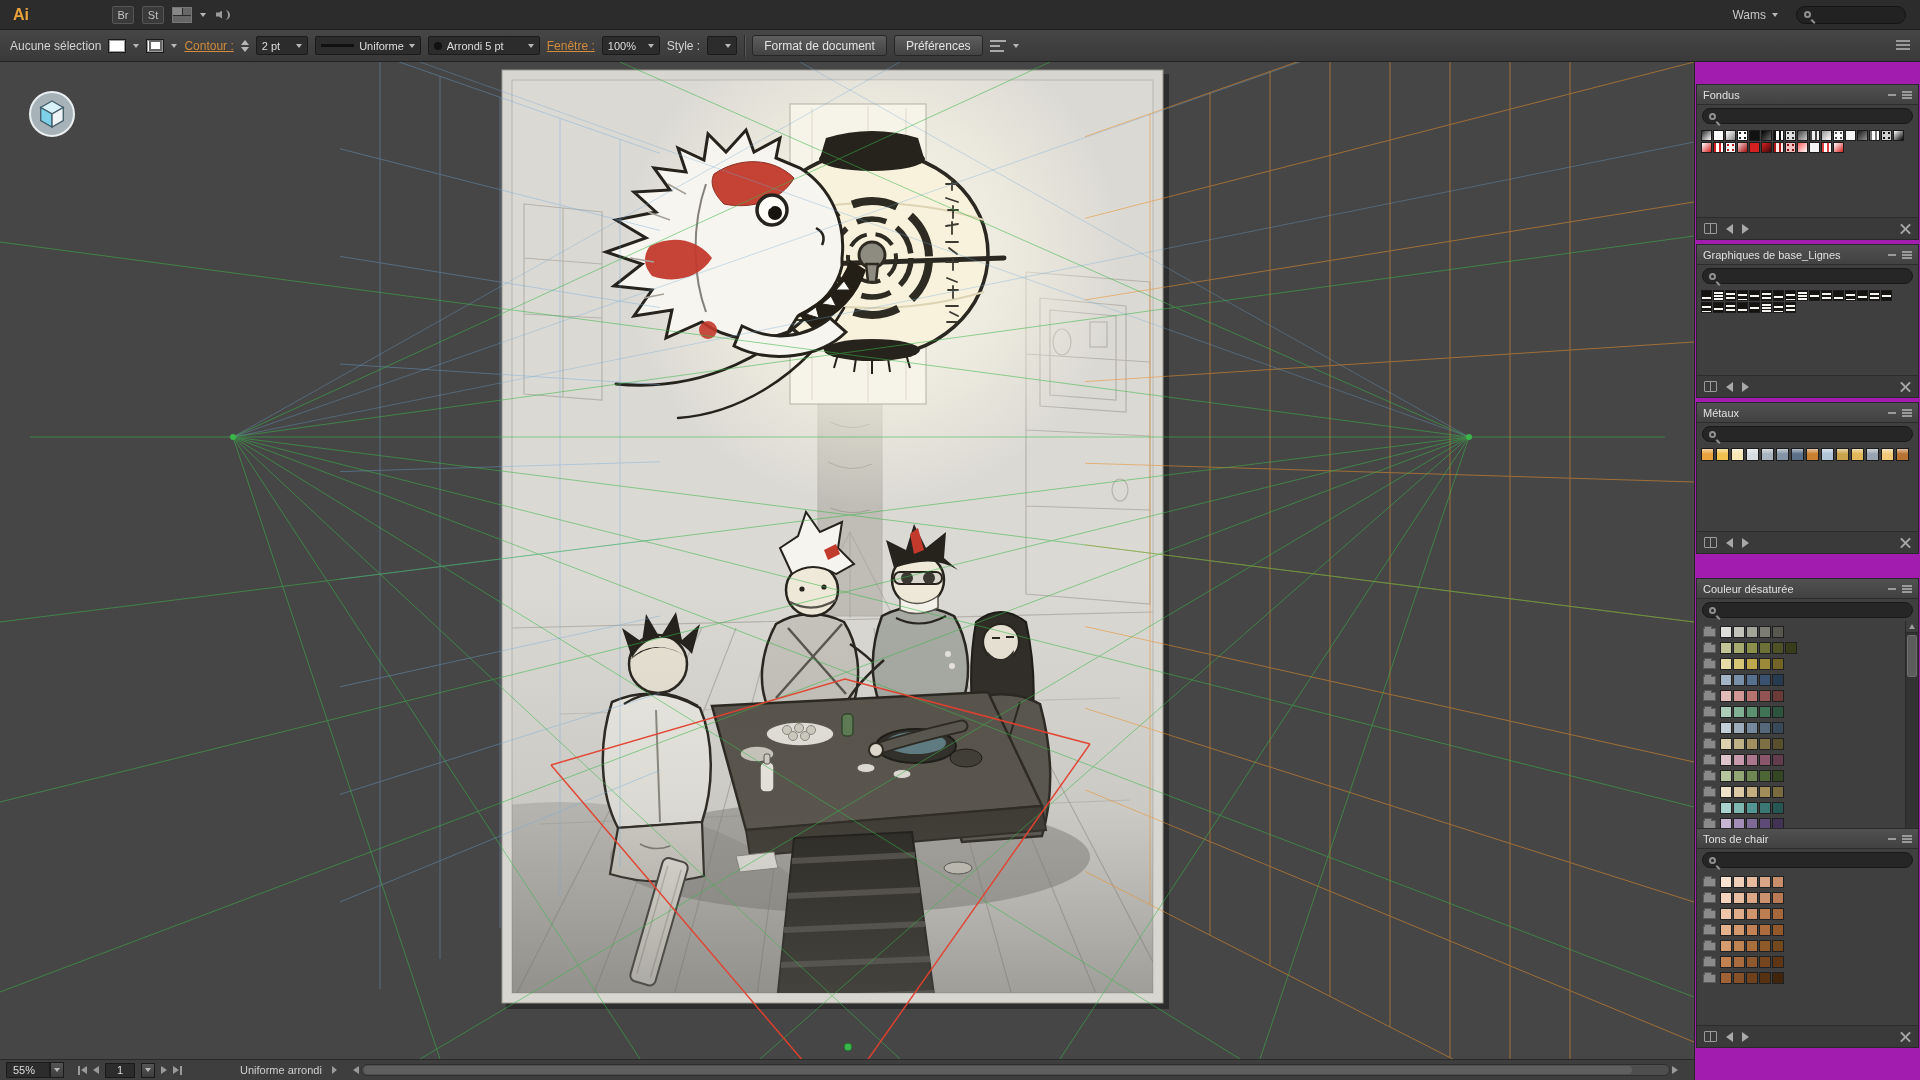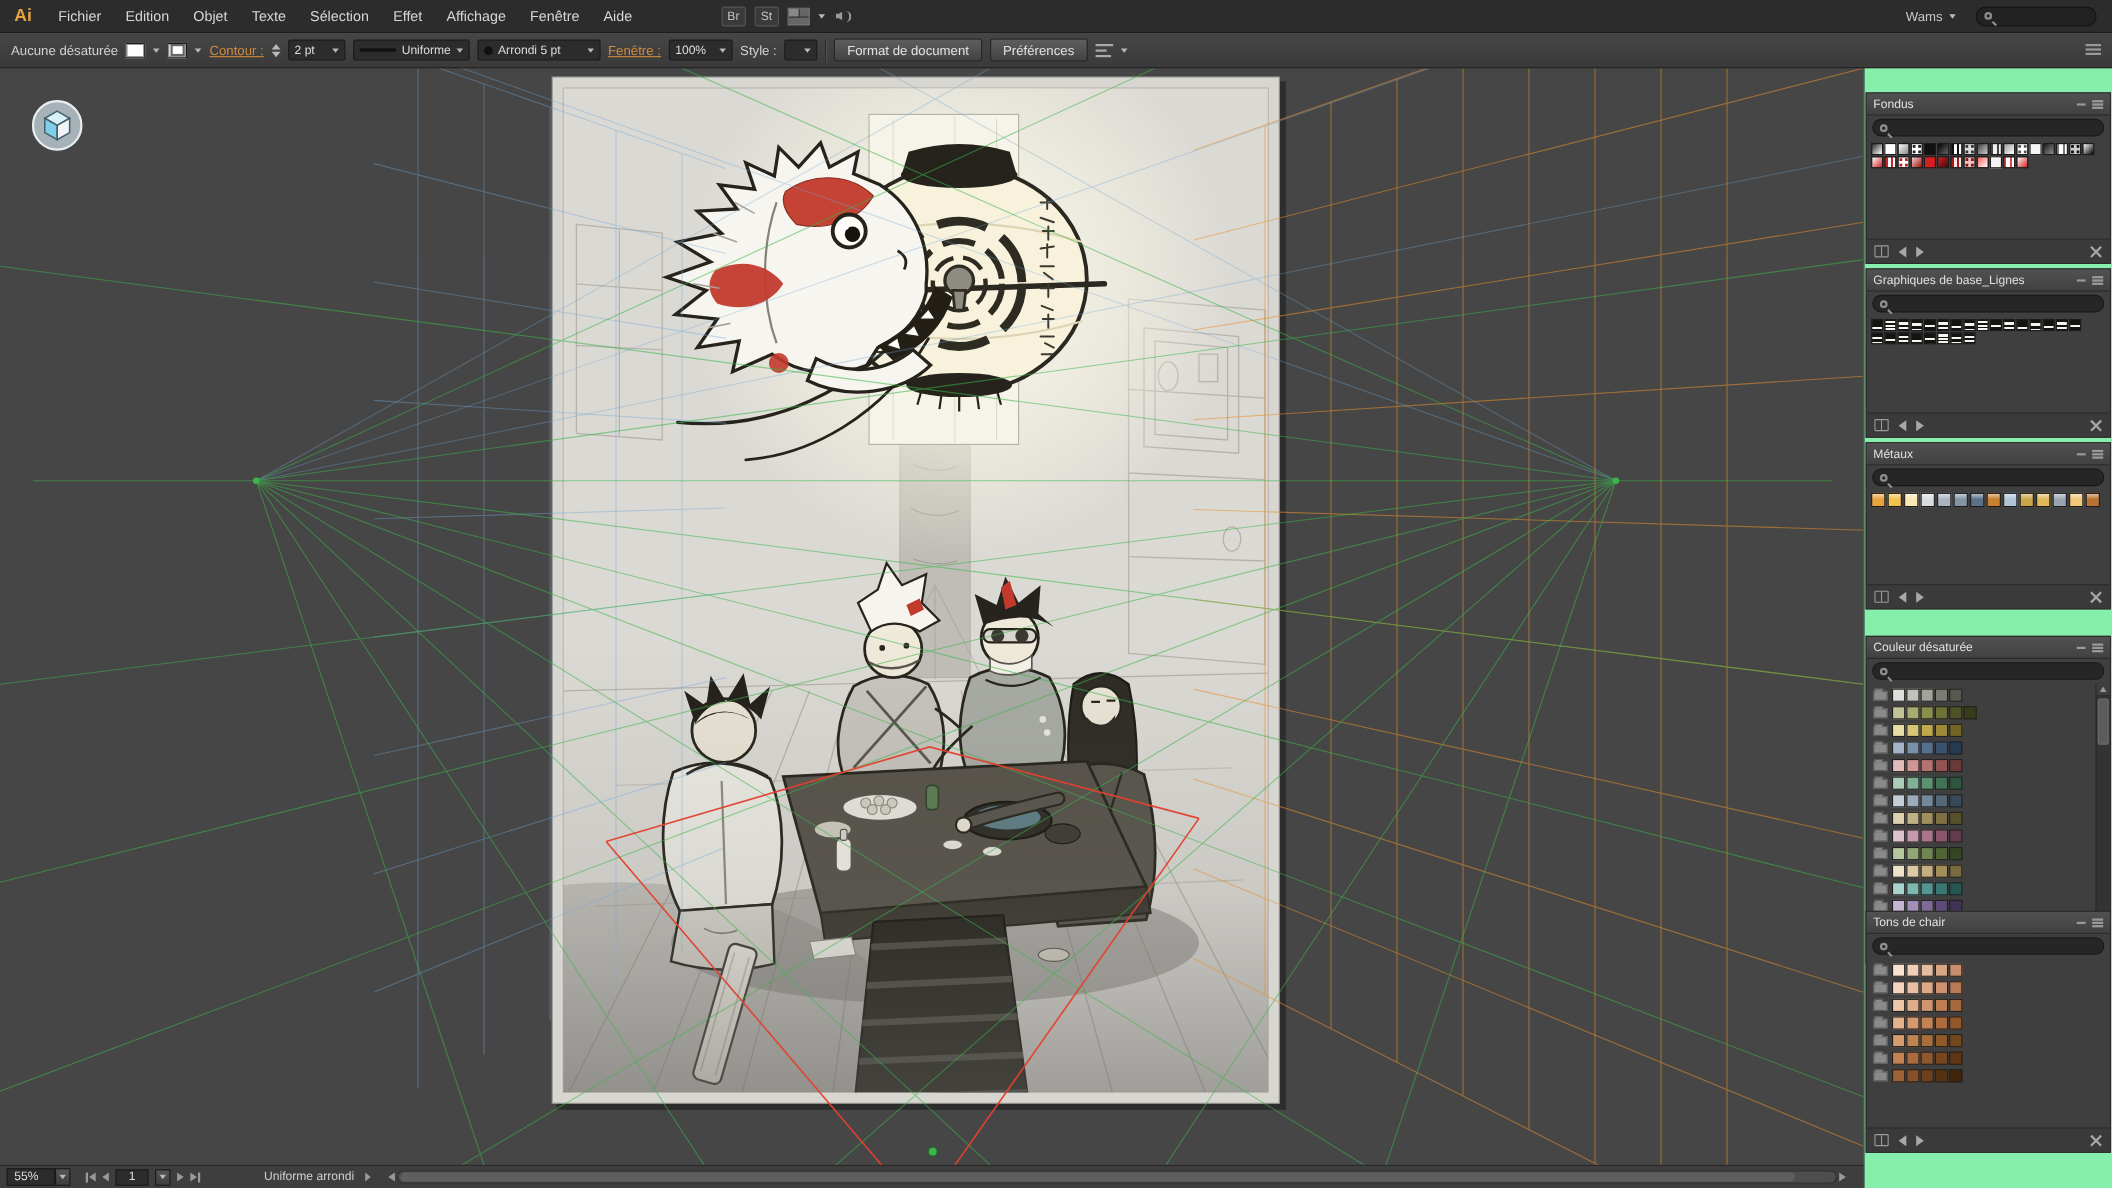--- a/index.html
+++ b/index.html
@@ -52,21 +52,21 @@
   linear-gradient(#999,#999) 0 0/14px 2px no-repeat,
   linear-gradient(#999,#999) 0 4px/14px 2px no-repeat,
   linear-gradient(#999,#999) 0 8px/14px 2px no-repeat;}
 .sep{width:1px;height:22px;background:#2c2c2c;box-shadow:1px 0 0 #565656;}
 
 
 .canvas{position:absolute;top:62px;left:0;width:1694px;height:997px;background:#464646;overflow:hidden;}
 .canvas svg{display:block;}
 
 
-.dock{position:absolute;top:62px;left:1694px;right:0;bottom:0;background:#86efac;border-left:1px solid #262626;z-index:40;}
+.dock{position:absolute;top:62px;left:1694px;right:0;bottom:0;background:#a21caf;border-left:1px solid #262626;z-index:40;}
 .panel{position:absolute;left:1px;right:1px;background:#3f3f3f;border:1px solid #292929;display:flex;flex-direction:column;}
 .panel-header{height:20px;background:linear-gradient(#515151,#414141);border-bottom:1px solid #2c2c2c;display:flex;align-items:center;padding:0 6px;flex:0 0 auto;}
 .panel-title{font-size:11px;color:#e0e0e0;}
 .ph-icons{margin-left:auto;display:flex;align-items:center;gap:6px;}
 .ph-min{width:8px;height:2px;background:#9a9a9a;}
 .ph-menu{width:10px;height:8px;background:
   linear-gradient(#9a9a9a,#9a9a9a) 0 0/10px 2px no-repeat,
   linear-gradient(#9a9a9a,#9a9a9a) 0 3px/10px 2px no-repeat,
   linear-gradient(#9a9a9a,#9a9a9a) 0 6px/10px 2px no-repeat;}
 .panel-search{height:22px;display:flex;align-items:center;flex:0 0 auto;padding:0 5px;}
@@ -110,51 +110,40 @@
 .hs-track{flex:1;height:12px;background:#4e4e4e;border:1px solid #2e2e2e;border-radius:6px;position:relative;}
 .hs-thumb{position:absolute;left:2px;top:1px;bottom:1px;width:97%;background:#5f5f5f;border-radius:5px;}
 </style>
 </head>
 <body>
 
 <div class="app">
 
   <div class="menubar">
     <div class="logo">Ai</div>
-    <div class="menus" id="menubar-items">
-        <span class="menu-item">Fichier</span>
-        <span class="menu-item">Edition</span>
-        <span class="menu-item">Objet</span>
-        <span class="menu-item">Texte</span>
-        <span class="menu-item">Sélection</span>
-        <span class="menu-item">Effet</span>
-        <span class="menu-item">Affichage</span>
-        <span class="menu-item">Fenêtre</span>
-        <span class="menu-item">Aide</span>
-      </div>
     <div class="mini-icons">
       <span class="mini-box">Br</span>
       <span class="mini-box">St</span>
       <span class="grid-ic"></span>
       <span class="caret sm"></span>
       <span class="cs-live"></span>
     </div>
     <div class="spacer"></div>
     <div class="workspace">
       <span>Wams</span>
       <span class="caret sm"></span>
     </div>
     <div class="searchbox">
       <span class="mag"></span>
       <input style="">
     </div>
   </div>
 
   <div class="controlbar">
-    <span class="cb-label">Aucune désaturée</span>
+    <span class="cb-label">Aucune sélection</span>
     <span class="cswatch"></span>
     <span class="caret sm"></span>
     <span class="cswatch stroke"></span>
     <span class="caret sm"></span>
     <span class="cb-link">Contour :</span>
     <span class="stepper">
         <span class="tri-up"></span>
         <span class="tri-dn"></span>
       </span>
     <span class="combo" style="width:52px;">

